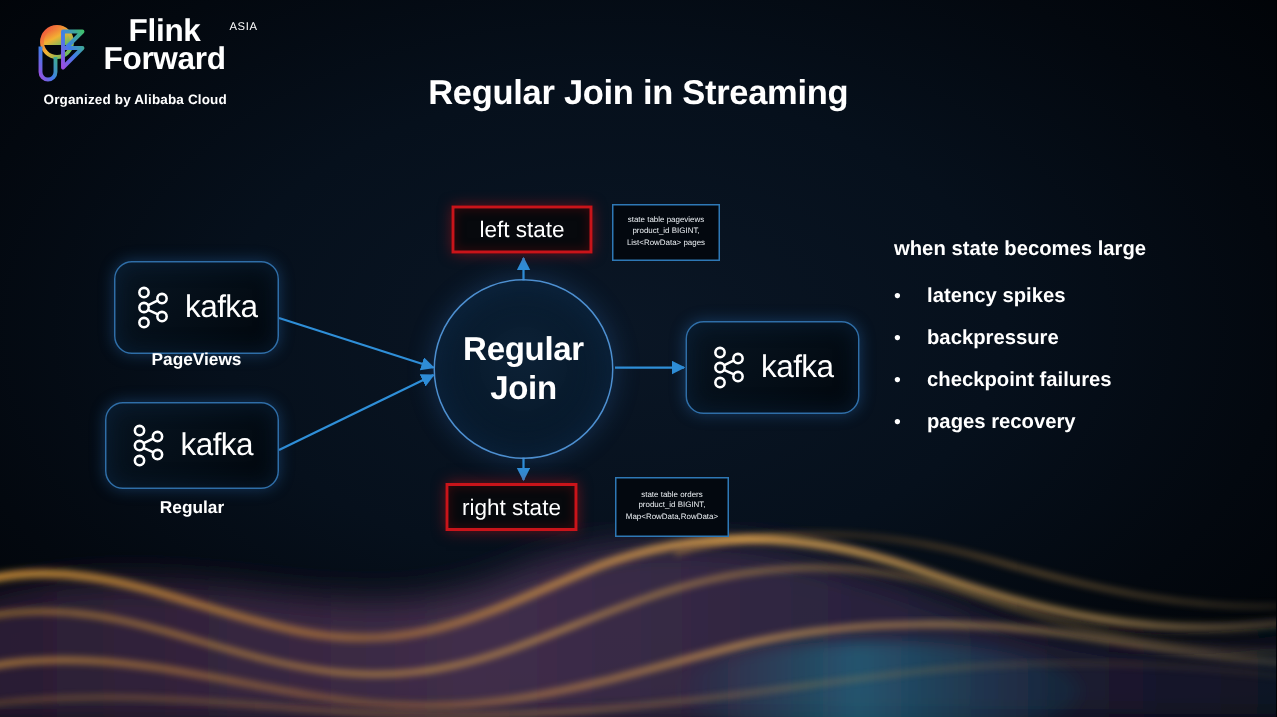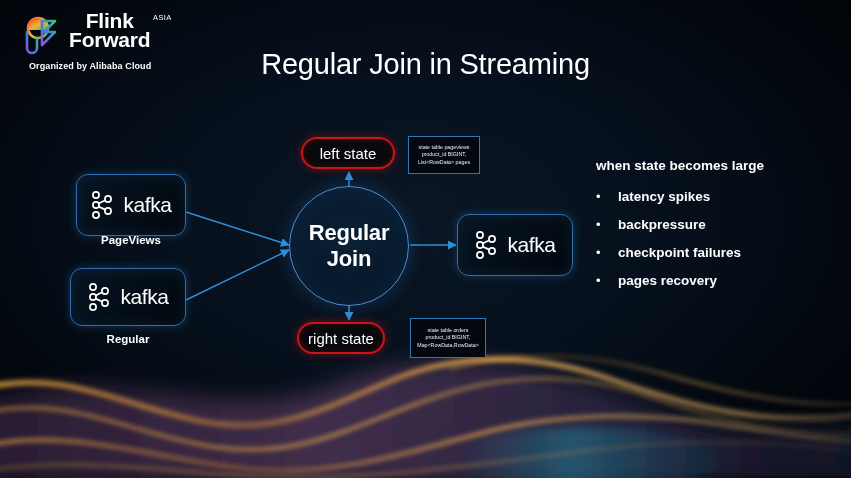--- a/index.html
+++ b/index.html
@@ -74,22 +74,22 @@
     white-space: nowrap;
   }
 
   
   .slide-title {
     position: absolute;
     left: 0; right: 0;
     top: 48px;
     text-align: center;
     color: #ffffff;
-    font-size: 29px;
-    font-weight: normal;
+    font-size: 23px;
+    font-weight: bold;
     letter-spacing: -0.2px;
   }
 
   
   .diagram {
     position: absolute;
     left: 0; top: 0;
     width: 851px; height: 478px;
     pointer-events: none;
   }
@@ -140,21 +140,21 @@
     font-size: 22px;
     font-weight: bold;
     text-align: center;
     line-height: 26px;
     letter-spacing: -0.2px;
   }
 
   
   .state-pill {
     border: 2.2px solid #c9141a;
-    border-radius: 16px;
+    border-radius: 0;
     background: #07090d;
     box-shadow: 0 0 9px rgba(190,20,25,0.55), inset 0 0 7px rgba(120,10,14,0.45);
     display: flex;
     align-items: center;
     justify-content: center;
   }
   .state-pill span {
     color: #ffffff;
     font-size: 15px;
     font-weight: 500;

